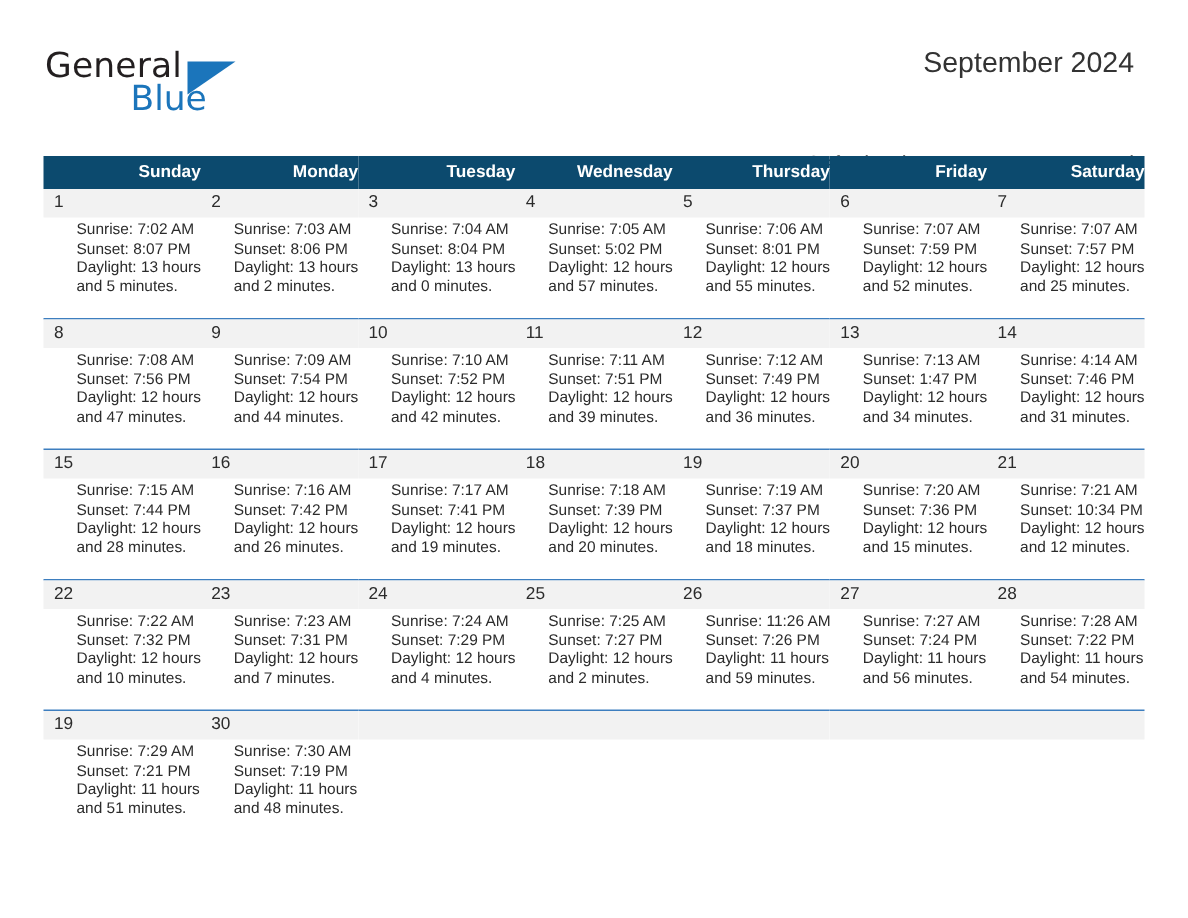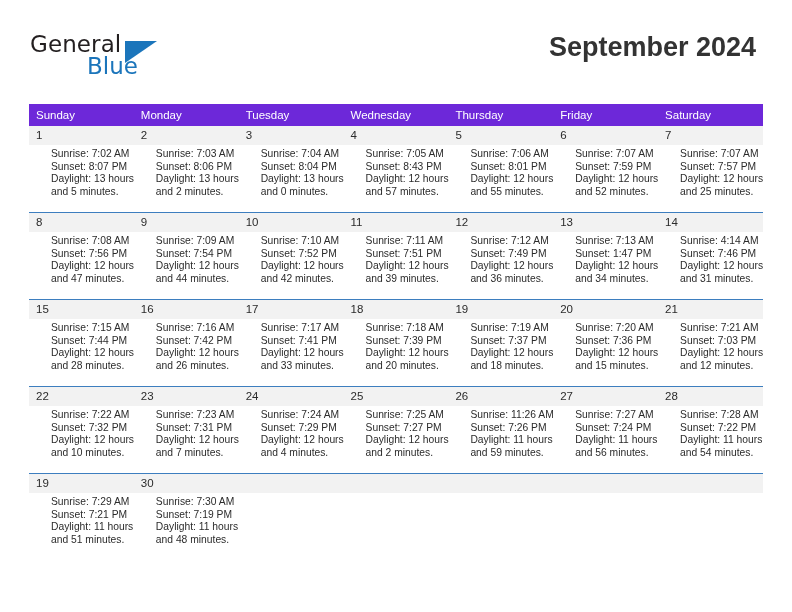--- a/index.html
+++ b/index.html
@@ -61,25 +61,25 @@
     width: 0;
     height: 0;
     border-left: 32px solid #1b75bb;
     border-bottom: 22px solid transparent;
   }
 
   .title {
     position: absolute;
     right: 36px;
     top: 32px;
-    font-size: 27px;
+    font-size: 19px;
     color: #333333;
     text-align: right;
     white-space: nowrap;
-    font-weight: bold;
+    font-weight: normal;
   }
   .subtitle {
     position: absolute;
     right: 36px;
     top: 78px;
     font-size: 14.5px;
     color: #333333;
     text-align: right;
     white-space: nowrap;
     margin-top: 24px;
@@ -88,25 +88,25 @@
   
   .calendar {
     position: absolute;
     left: 29px;
     top: 104px;
     width: 734px;
     border-collapse: collapse;
     table-layout: fixed;
   }
   .calendar th {
-    background: #6d28d9;
+    background: #0c4a6e;
     color: #ffffff;
-    font-weight: normal;
+    font-weight: bold;
     font-size: 11.5px;
-    text-align: left;
+    text-align: right;
     padding: 5px 0 5px 7px;
     border: none;
     height: 12px;
   }
   .calendar td {
     vertical-align: top;
     padding: 0;
     border: none;
     width: 104.85px;
   }
@@ -210,21 +210,21 @@
                 <div>Daylight: 13 hours</div>
                 <div>and 0 minutes.</div>
               </div>
             </div>
           </td>
           <td>
             <div class="cell">
               <div class="daynum">4</div>
               <div class="info">
                 <div>Sunrise: 7:05 AM</div>
-                <div>Sunset: 8:43 PM</div>
+                <div>Sunset: 5:02 PM</div>
                 <div>Daylight: 12 hours</div>
                 <div>and 57 minutes.</div>
               </div>
             </div>
           </td>
           <td>
             <div class="cell">
               <div class="daynum">5</div>
               <div class="info">
                 <div>Sunrise: 7:06 AM</div>
@@ -359,21 +359,21 @@
               </div>
             </div>
           </td>
           <td>
             <div class="cell">
               <div class="daynum">17</div>
               <div class="info">
                 <div>Sunrise: 7:17 AM</div>
                 <div>Sunset: 7:41 PM</div>
                 <div>Daylight: 12 hours</div>
-                <div>and 33 minutes.</div>
+                <div>and 19 minutes.</div>
               </div>
             </div>
           </td>
           <td>
             <div class="cell">
               <div class="daynum">18</div>
               <div class="info">
                 <div>Sunrise: 7:18 AM</div>
                 <div>Sunset: 7:39 PM</div>
                 <div>Daylight: 12 hours</div>
@@ -401,21 +401,21 @@
                 <div>Daylight: 12 hours</div>
                 <div>and 15 minutes.</div>
               </div>
             </div>
           </td>
           <td>
             <div class="cell">
               <div class="daynum">21</div>
               <div class="info">
                 <div>Sunrise: 7:21 AM</div>
-                <div>Sunset: 7:03 PM</div>
+                <div>Sunset: 10:34 PM</div>
                 <div>Daylight: 12 hours</div>
                 <div>and 12 minutes.</div>
               </div>
             </div>
           </td>
         </tr>
         <tr class="weekrow">
           <td>
             <div class="cell">
               <div class="daynum">22</div>

